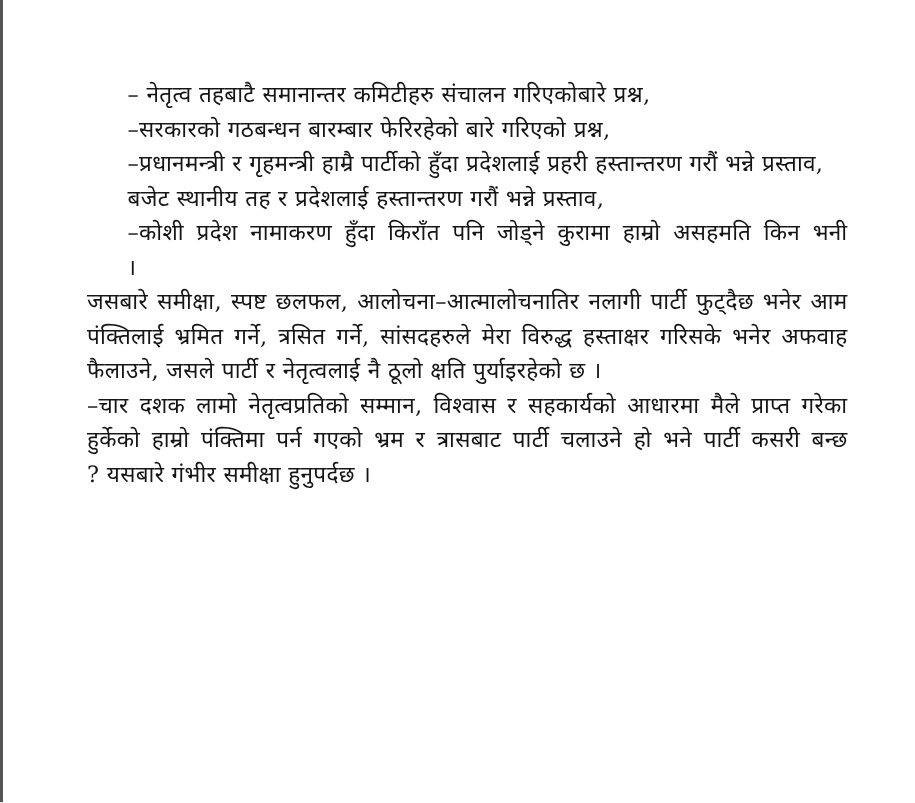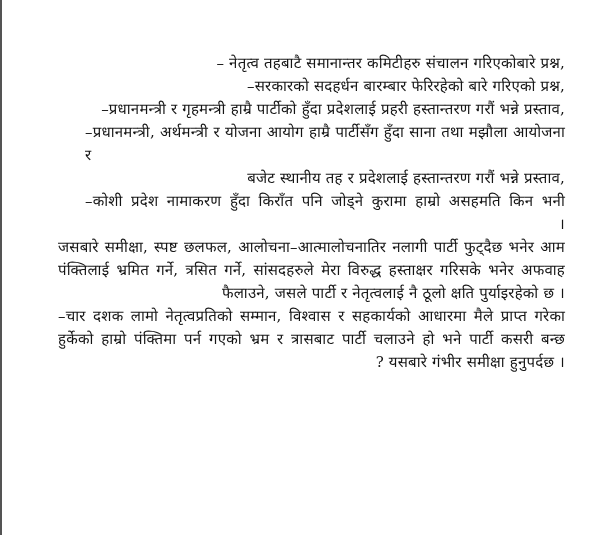--- a/index.html
+++ b/index.html
@@ -28,40 +28,39 @@
     position: absolute;
     left: 58px;
     top: 52px;
     width: 507px;
     font-size: 15px;
     line-height: 23px;
     letter-spacing: 0.2px;
   }
   .line {
     min-height: 23px;
-    text-align: right;
+    text-align: left;
   }
   .line.bullet {
     padding-left: 27px;
   }
   .line.full {
     text-align: justify;
     text-align-last: justify;
   }
 </style>
 </head>
 <body>
 
 <div class="page">
   <div class="left-rule"></div>
   <div class="text-block">
       <div class="line bullet">– नेतृत्व तहबाटै समानान्तर कमिटीहरु संचालन गरिएकोबारे प्रश्न,</div>
-      <div class="line bullet">–सरकारको सदहर्धन बारम्बार फेरिरहेको बारे गरिएको प्रश्न,</div>
+      <div class="line bullet">–सरकारको गठबन्धन बारम्बार फेरिरहेको बारे गरिएको प्रश्न,</div>
       <div class="line bullet">–प्रधानमन्त्री र गृहमन्त्री हाम्रै पार्टीको हुँदा प्रदेशलाई प्रहरी हस्तान्तरण गरौं भन्ने प्रस्ताव,</div>
-      <div class="line bullet full">–प्रधानमन्त्री, अर्थमन्त्री र योजना आयोग हाम्रै पार्टीसँग हुँदा साना तथा मझौला आयोजना र</div>
       <div class="line bullet">बजेट स्थानीय तह र प्रदेशलाई हस्तान्तरण गरौं भन्ने प्रस्ताव,</div>
       <div class="line bullet full">–कोशी प्रदेश नामाकरण हुँदा किराँत पनि जोड्ने कुरामा हाम्रो असहमति किन भनी</div>
       <div class="line bullet">।</div>
       <div class="line full">जसबारे समीक्षा, स्पष्ट छलफल, आलोचना–आत्मालोचनातिर नलागी पार्टी फुट्दैछ भनेर आम</div>
       <div class="line full">पंक्तिलाई भ्रमित गर्ने, त्रसित गर्ने, सांसदहरुले मेरा विरुद्ध हस्ताक्षर गरिसके भनेर अफवाह</div>
       <div class="line">फैलाउने, जसले पार्टी र नेतृत्वलाई नै ठूलो क्षति पुर्याइरहेको छ ।</div>
       <div class="line full">–चार दशक लामो नेतृत्वप्रतिको सम्मान, विश्वास र सहकार्यको आधारमा मैले प्राप्त गरेका</div>
       <div class="line full">हुर्केको हाम्रो पंक्तिमा पर्न गएको भ्रम र त्रासबाट पार्टी चलाउने हो भने पार्टी कसरी बन्छ</div>
       <div class="line">? यसबारे गंभीर समीक्षा हुनुपर्दछ  ।</div>
     </div>

